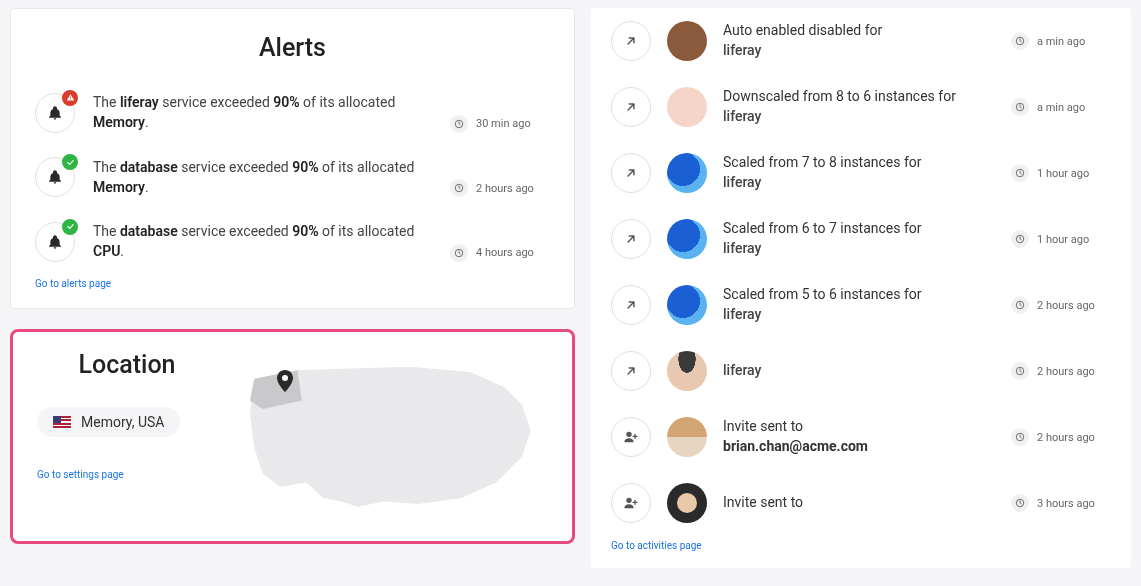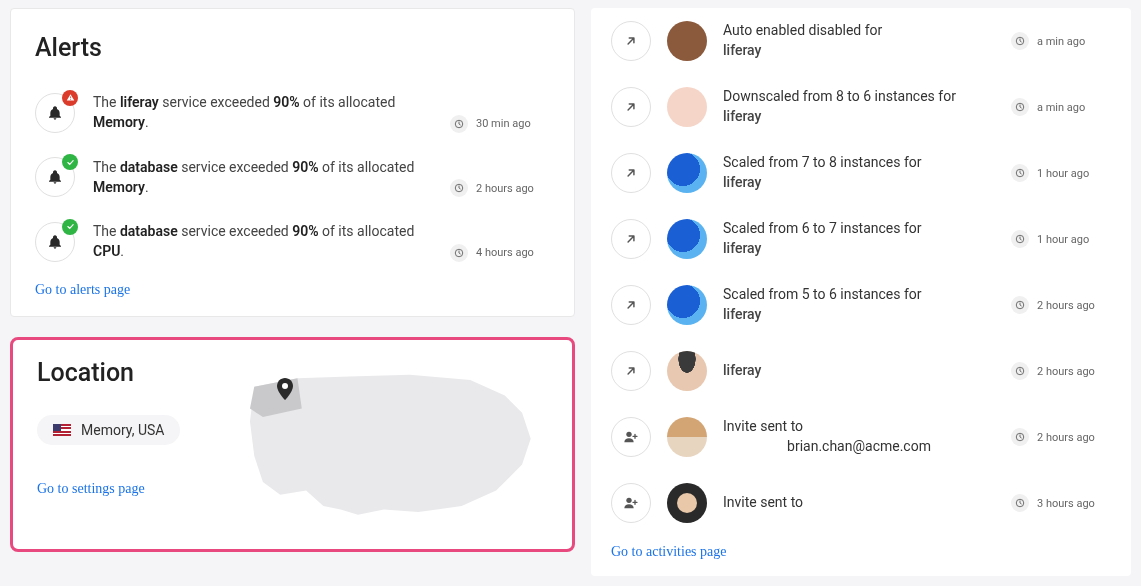--- a/index.html
+++ b/index.html
@@ -20,20 +20,21 @@
   background: #fff;
   border-radius: 4px;
   border: 1px solid #e8e8e8;
   padding: 24px 24px 18px 24px;
 }
 .card h2 {
   font-size: 25px;
   font-weight: 500;
   color: #222;
   margin-bottom: 18px;
+  text-align: center;
 }
 
 .alert-row {
   display: flex;
   align-items: flex-end;
   gap: 18px;
   padding: 12px 0;
 }
 .alert-icon {
   position: relative;
@@ -63,25 +64,23 @@
 .clock-icon {
   width: 18px; height: 18px; border-radius: 50%;
   background: #f0f0f0;
   display: flex; align-items: center; justify-content: center;
 }
 .clock-icon svg { width: 10px; height: 10px; }
 
 .link {
   color: #1a73e8;
   text-decoration: none;
-  font-size: 14px;
+  font-size: 10px;
   display: inline-block;
-  margin-top: 8px;
   cursor: pointer;
-  font-family: Liberation Serif, serif;
 }
 
 .location-card {
   border: 3px solid #e84a7f;
   border-radius: 8px;
   padding: 18px 24px 18px 24px;
   position: relative;
   display: flex;
   gap: 20px;
   align-items: flex-start;
@@ -132,21 +131,21 @@
 .avatar.a1 { background: #8b5a3c; }
 .avatar.a2 { background: #f5d5c8; }
 .avatar.a3 { background: radial-gradient(circle at 40% 40%, #1a5fd4 0 50%, #5ab3f0 50%); }
 .avatar.a4 { background: #e8c8b0; position: relative; }
 .avatar.a4::after { content:""; position:absolute; inset:0; background: radial-gradient(ellipse at 50% 20%, #3a3a3a 30%, transparent 31%); }
 .avatar.a5 { background: linear-gradient(#d4a574 50%, #e8d5c0 50%); }
 .avatar.a6 { background: #2a2a2a; position: relative; }
 .avatar.a6::after { content:""; position:absolute; top:25%; left:25%; width:50%; height:50%; background:#e8c8a8; border-radius:50%; }
 .act-text { flex: 1; line-height: 1.4; color: #333; }
 .act-text .l2 { color: #444; font-weight: 500; }
-.act-text .l2.email { color: #333; font-weight: 400; text-align: center; }
+.act-text .l2.email { color: #333; font-weight: 700; }
 </style>
 </head>
 <body>
 
 <div class="container">
   <div class="left-col">
 
     <div class="card">
       <h2>Alerts</h2>
 

